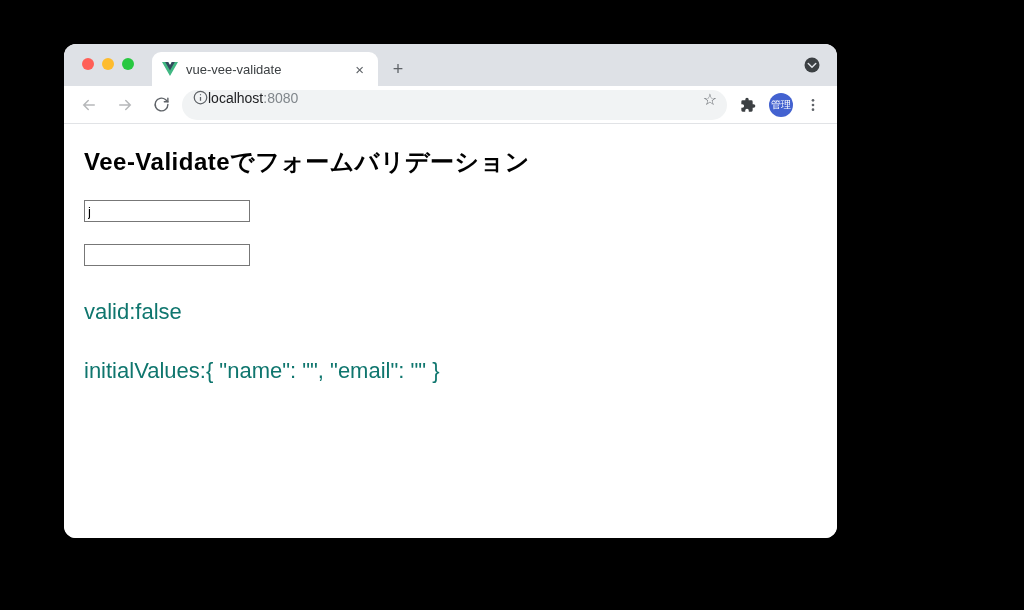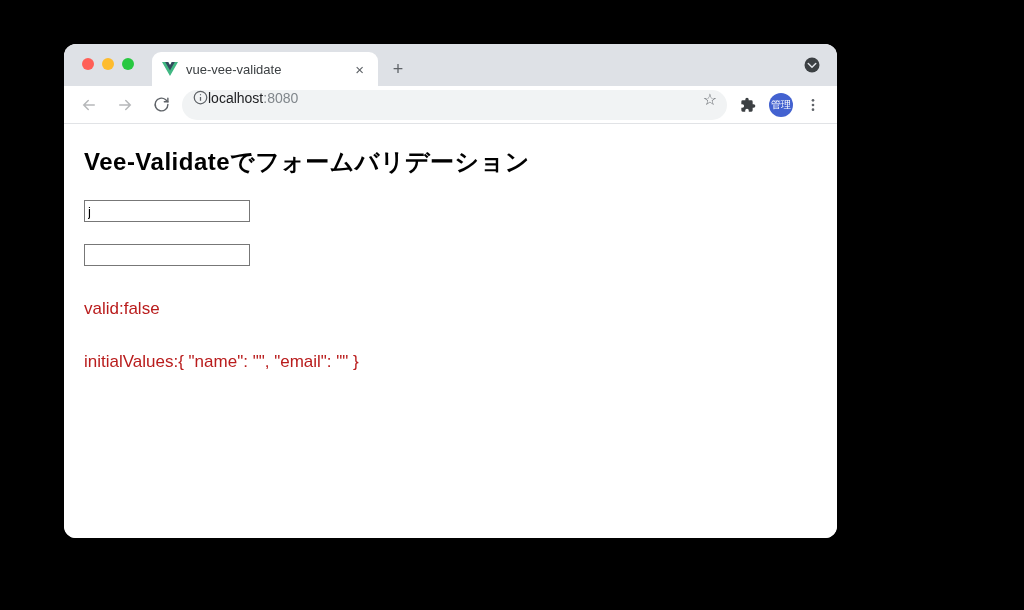--- a/index.html
+++ b/index.html
@@ -142,22 +142,22 @@
     width: 166px;
     height: 22px;
     border: 1px solid #777;
     padding: 1px 3px;
     font-size: 13px;
     margin-bottom: 22px;
     font-family: inherit;
     background: #fff;
   }
   .page .line {
-    font-size: 17px;
-    color: #b91c1c;
+    font-size: 22px;
+    color: #0f766e;
     margin-bottom: 22px;
     margin-top: 33px;
   }
 </style>
 </head>
 <body>
 
 <div class="browser-window">
 
   <div class="titlebar">

